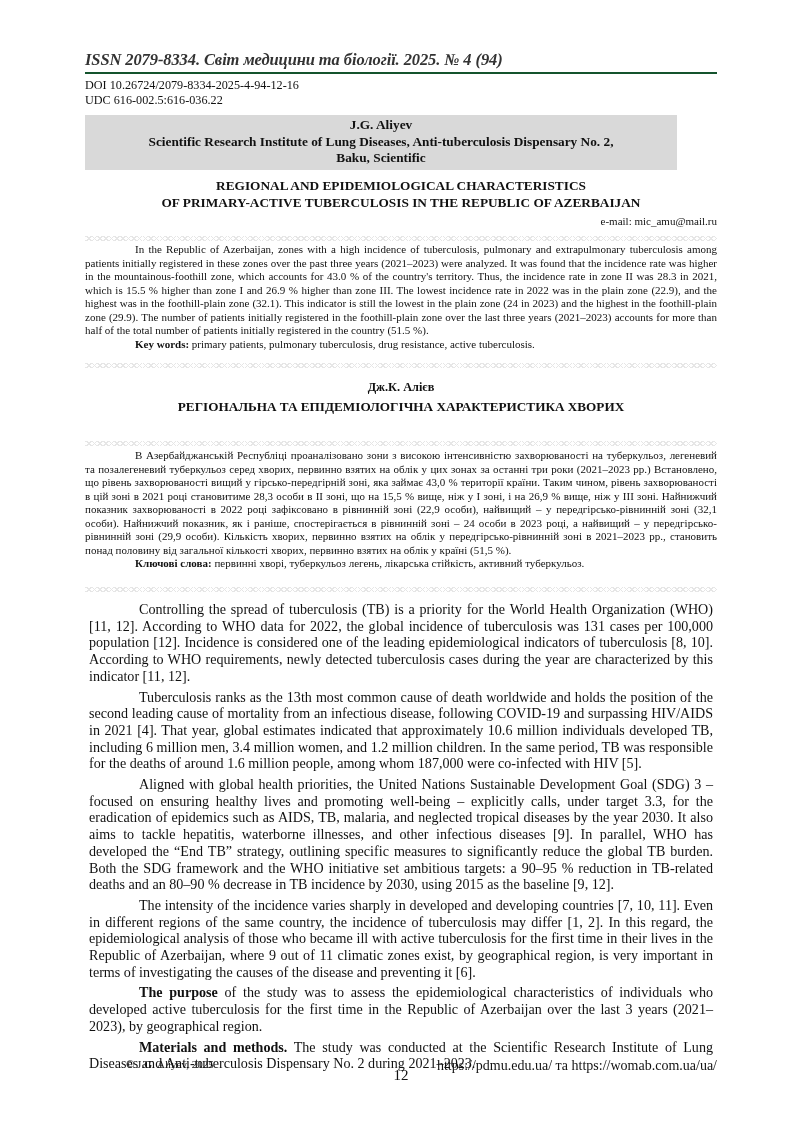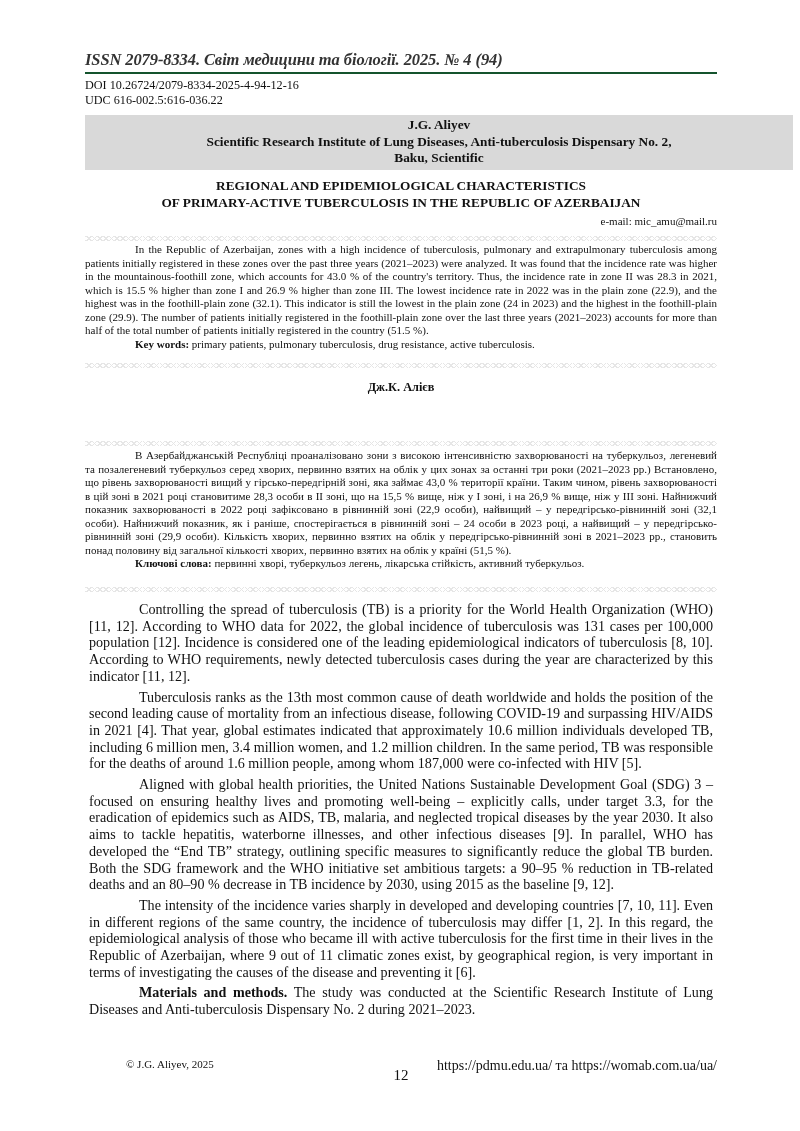--- a/index.html
+++ b/index.html
@@ -3,21 +3,21 @@
 <meta charset="utf-8">
 <style>
   html, body { margin: 0; padding: 0; background: #ffffff; }
   body { width: 800px; height: 1131px; position: relative; overflow: hidden;
          font-family: "Liberation Serif", "DejaVu Serif", serif; color: #111; }
   .page { position: absolute; left: 85px; top: 0; width: 632px; }
   .running-head { position: absolute; top: 50px; left: 0; width: 632px;
     font-style: italic; font-weight: bold; font-size: 16.5px; color: #333;
     border-bottom: 2px solid #14532d; padding-bottom: 2px; letter-spacing: -0.1px; }
   .ids { position: absolute; top: 78px; left: 0; font-weight: normal; font-size: 12.2px; line-height: 15px; }
-  .author-band { position: absolute; top: 115px; left: 0; width: 708px; height: 53px;
+  .author-band { position: absolute; top: 115px; left: 0; width: 592px; height: 53px;
     background: #d9d9d9; text-align: center; font-weight: bold; font-size: 13.3px; line-height: 16.5px; padding-top: 2px; }
   .title-en { position: absolute; top: 178px; left: 0; width: 632px; text-align: center;
     font-weight: bold; font-size: 13.3px; line-height: 16.5px; }
   .email { position: absolute; top: 215px; right: 0; font-size: 11px; }
   .wave { position: absolute; left: 0; width: 632px; height: 5px;
     background-image: repeating-linear-gradient(135deg, #e6e6e6 0 1px, transparent 1px 4px),
                       repeating-linear-gradient(45deg, #e6e6e6 0 1px, transparent 1px 4px); }
   .abstract { position: absolute; left: 0; width: 632px; font-size: 11px; line-height: 13.5px;
     text-align: justify; }
   .abstract p { margin: 0; text-indent: 50px; }
@@ -59,33 +59,35 @@
 
   <div class="wave" style="top:236px;"></div>
   <div class="abstract" style="top:243px;">
     <p>In the Republic of Azerbaijan, zones with a high incidence of tuberculosis, pulmonary and extrapulmonary tuberculosis among patients initially registered in these zones over the past three years (2021–2023) were analyzed. It was found that the incidence rate was higher in the mountainous-foothill zone, which accounts for 43.0 % of the country's territory. Thus, the incidence rate in zone II was 28.3 in 2021, which is 15.5 % higher than zone I and 26.9 % higher than zone III. The lowest incidence rate in 2022 was in the plain zone (22.9), and the highest was in the foothill-plain zone (32.1). This indicator is still the lowest in the plain zone (24 in 2023) and the highest in the foothill-plain zone (29.9). The number of patients initially registered in the foothill-plain zone over the last three years (2021–2023) accounts for more than half of the total number of patients initially registered in the country (51.5 %).</p>
     <p class="kw"><b>Key words:</b><span> primary patients, pulmonary tuberculosis, drug resistance, active tuberculosis.</span></p>
   </div>
   <div class="wave" style="top:363px;"></div>
 
   <div class="author-ua">Дж.К. Алієв</div>
   <div class="title-ua">
+    <div>РЕГІОНАЛЬНА ТА ЕПІДЕМІОЛОГІЧНА ХАРАКТЕРИСТИКА ХВОРИХ</div>
   </div>
 
   <div class="wave" style="top:441px;"></div>
   <div class="abstract" style="top:449px;">
     <p>В Азербайджанській Республіці проаналізовано зони з високою інтенсивністю захворюваності на туберкульоз, легеневий та позалегеневий туберкульоз серед хворих, первинно взятих на облік у цих зонах за останні три роки (2021–2023 рр.) Встановлено, що рівень захворюваності вищий у гірсько-передгірній зоні, яка займає 43,0 % території країни. Таким чином, рівень захворюваності в цій зоні в 2021 році становитиме 28,3 особи в II зоні, що на 15,5 % вище, ніж у I зоні, і на 26,9 % вище, ніж у III зоні. Найнижчий показник захворюваності в 2022 році зафіксовано в рівнинній зоні (22,9 особи), найвищий – у передгірсько-рівнинній зоні (32,1 особи). Найнижчий показник, як і раніше, спостерігається в рівнинній зоні – 24 особи в 2023 році, а найвищий – у передгірсько-рівнинній зоні (29,9 особи). Кількість хворих, первинно взятих на облік у передгірсько-рівнинній зоні в 2021–2023 рр., становить понад половину від загальної кількості хворих, первинно взятих на облік у країні (51,5 %).</p>
     <p class="kw"><b>Ключові слова:</b><span> первинні хворі, туберкульоз легень, лікарська стійкість, активний туберкульоз.</span></p>
   </div>
   <div class="wave" style="top:587px;"></div>
 
   <div class="body">
     <p>Controlling the spread of tuberculosis (TB) is a priority for the World Health Organization (WHO) [11, 12]. According to WHO data for 2022, the global incidence of tuberculosis was 131 cases per 100,000 population [12]. Incidence is considered one of the leading epidemiological indicators of tuberculosis [8, 10]. According to WHO requirements, newly detected tuberculosis cases during the year are characterized by this indicator [11, 12].</p>
     <p>Tuberculosis ranks as the 13th most common cause of death worldwide and holds the position of the second leading cause of mortality from an infectious disease, following COVID-19 and surpassing HIV/AIDS in 2021 [4]. That year, global estimates indicated that approximately 10.6 million individuals developed TB, including 6 million men, 3.4 million women, and 1.2 million children. In the same period, TB was responsible for the deaths of around 1.6 million people, among whom 187,000 were co-infected with HIV [5].</p>
     <p>Aligned with global health priorities, the United Nations Sustainable Development Goal (SDG) 3 – focused on ensuring healthy lives and promoting well-being – explicitly calls, under target 3.3, for the eradication of epidemics such as AIDS, TB, malaria, and neglected tropical diseases by the year 2030. It also aims to tackle hepatitis, waterborne illnesses, and other infectious diseases [9]. In parallel, WHO has developed the “End TB” strategy, outlining specific measures to significantly reduce the global TB burden. Both the SDG framework and the WHO initiative set ambitious targets: a 90–95 % reduction in TB-related deaths and an 80–90 % decrease in TB incidence by 2030, using 2015 as the baseline [9, 12].</p>
     <p>The intensity of the incidence varies sharply in developed and developing countries [7, 10, 11]. Even in different regions of the same country, the incidence of tuberculosis may differ [1, 2]. In this regard, the epidemiological analysis of those who became ill with active tuberculosis for the first time in their lives in the Republic of Azerbaijan, where 9 out of 11 climatic zones exist, by geographical region, is very important in terms of investigating the causes of the disease and preventing it [6].</p>
+    <p><b>The purpose</b><span> of the study was to assess the epidemiological characteristics of individuals who developed active tuberculosis for the first time in the Republic of Azerbaijan over the last 3 years (2021–2023), by geographical region.</span></p>
     <p><b>Materials and methods.</b><span> The study was conducted at the Scientific Research Institute of Lung Diseases and Anti-tuberculosis Dispensary No. 2 during 2021–2023.</span></p>
   </div>
 
   <div class="footer-left">© J.G. Aliyev, 2025</div>
   <div class="footer-right">https://pdmu.edu.ua/ та https://womab.com.ua/ua/</div>
   <div class="page-num">12</div>
 </div>
 
 </body></html>

